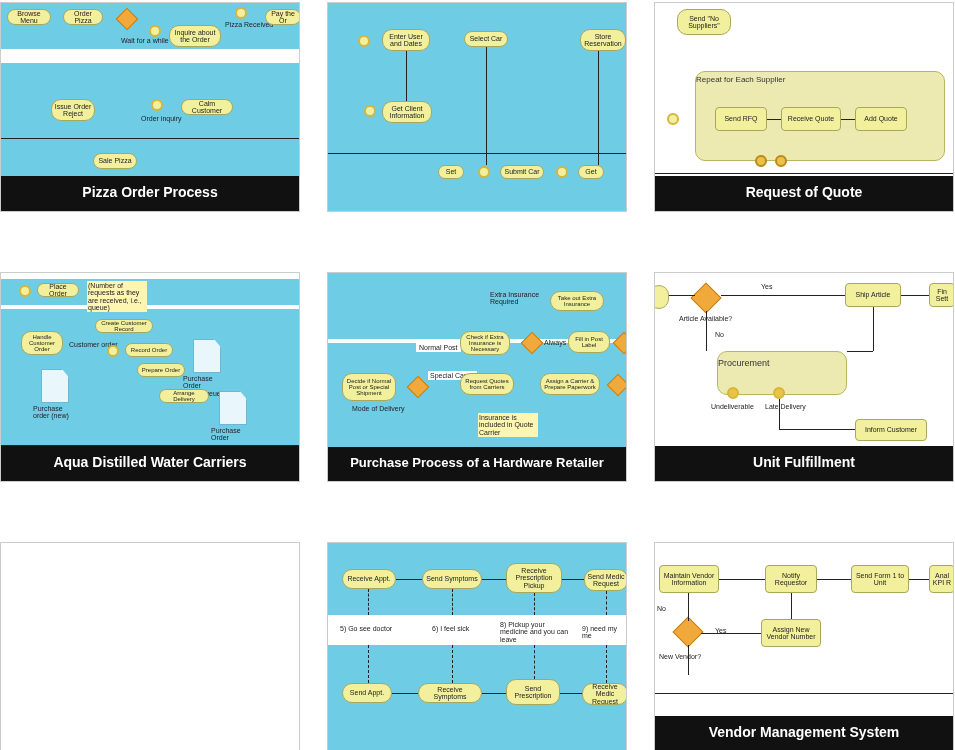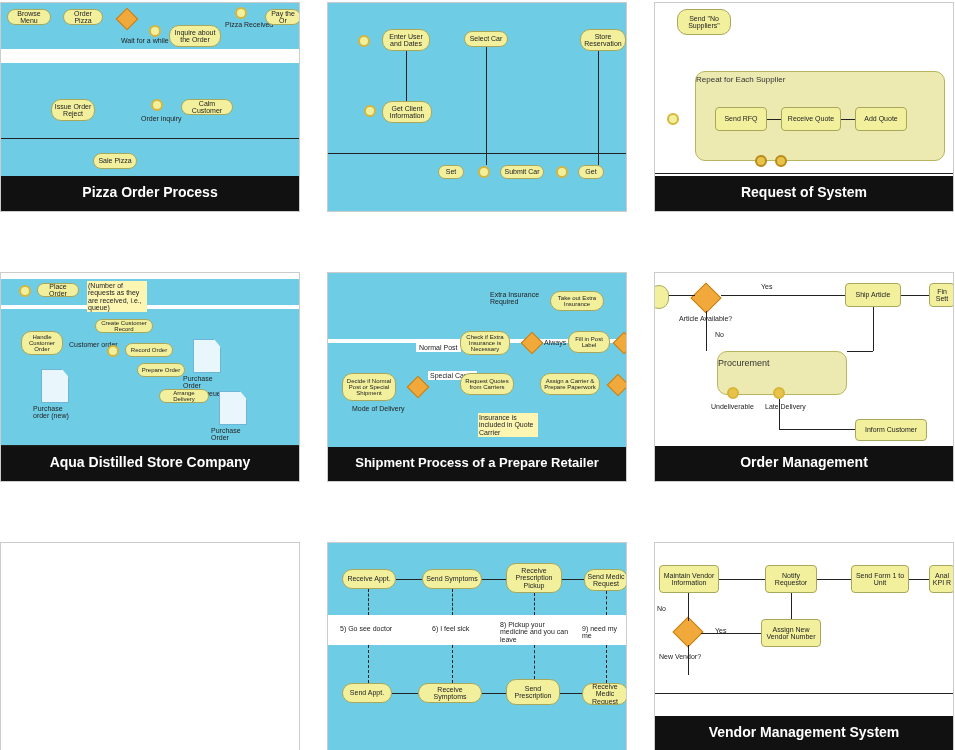--- a/index.html
+++ b/index.html
@@ -162,21 +162,21 @@
       <div class="event" style="left:12px;top:110px;"></div>
       <div class="node sq" style="left:60px;top:104px;width:52px;height:24px;">Send RFQ</div>
       <div class="node sq" style="left:126px;top:104px;width:60px;height:24px;">Receive Quote</div>
       <div class="node sq" style="left:200px;top:104px;width:52px;height:24px;">Add Quote</div>
       <div class="event" style="left:100px;top:152px;background:#e9c24a;border-color:#b88a1a;"></div>
       <div class="event" style="left:120px;top:152px;background:#e9c24a;border-color:#b88a1a;"></div>
       <div class="arrow-line" style="left:0;right:0;top:170px;"></div>
       <div class="arrow-line" style="left:112px;top:116px;width:14px;"></div>
       <div class="arrow-line" style="left:186px;top:116px;width:14px;"></div>
     </div>
-    <div class="caption">Request of System</div>
+    <div class="caption">Request of Quote</div>
   </div>
 
   <div class="card">
     <div class="thumb blue">
       <div class="bar" style="top:0;height:6px;"></div>
       <div class="bar" style="top:32px;height:4px;"></div>
       <div class="event" style="left:18px;top:12px;"></div>
       <div class="node" style="left:36px;top:10px;width:42px;height:14px;">Place Order</div>
       <div class="label" style="left:86px;top:8px;width:60px;background:#fdf6b2;padding:1px;">(Number of requests as they are received, i.e., queue)</div>
       <div class="node" style="left:20px;top:58px;width:42px;height:24px;font-size:6px;">Handle Customer Order</div>
@@ -187,21 +187,21 @@
       <div class="node" style="left:136px;top:90px;width:48px;height:14px;font-size:6px;">Prepare Order</div>
       <div class="doc" style="left:40px;top:96px;"></div>
       <div class="label" style="left:32px;top:132px;width:40px;">Purchase order (new)</div>
       <div class="doc" style="left:192px;top:66px;"></div>
       <div class="label" style="left:182px;top:102px;width:46px;">Purchase Order (prep/queue)</div>
       <div class="node" style="left:158px;top:116px;width:50px;height:14px;font-size:6px;">Arrange Delivery</div>
       <div class="doc" style="left:218px;top:118px;"></div>
       <div class="label" style="left:210px;top:154px;width:44px;">Purchase Order</div>
       <div class="arrow-line" style="left:0;right:0;top:172px;"></div>
     </div>
-    <div class="caption">Aqua Distilled Store Company</div>
+    <div class="caption">Aqua Distilled Water Carriers</div>
   </div>
 
   <div class="card">
     <div class="thumb blue">
       <div class="label" style="left:162px;top:18px;width:50px;">Extra Insurance Required</div>
       <div class="node" style="left:222px;top:18px;width:54px;height:20px;font-size:6px;">Take out Extra Insurance</div>
       <div class="bar" style="top:66px;height:4px;"></div>
       <div class="label" style="left:88px;top:70px;background:#fff;padding:1px 3px;">Normal Post</div>
       <div class="node" style="left:132px;top:58px;width:50px;height:24px;font-size:6px;">Check if Extra Insurance is Necessary</div>
       <div class="gateway" style="left:196px;top:62px;"></div>
@@ -210,21 +210,21 @@
       <div class="gateway" style="left:288px;top:62px;"></div>
       <div class="node" style="left:14px;top:100px;width:54px;height:28px;font-size:6px;">Decide if Normal Post or Special Shipment</div>
       <div class="label" style="left:24px;top:132px;">Mode of Delivery</div>
       <div class="gateway" style="left:82px;top:106px;"></div>
       <div class="label" style="left:100px;top:98px;background:#fff;padding:1px 2px;">Special Cases</div>
       <div class="node" style="left:132px;top:100px;width:54px;height:22px;font-size:6px;">Request Quotes from Carriers</div>
       <div class="node" style="left:212px;top:100px;width:60px;height:22px;font-size:6px;">Assign a Carrier &amp; Prepare Paperwork</div>
       <div class="gateway" style="left:282px;top:104px;"></div>
       <div class="label" style="left:150px;top:140px;width:60px;background:#fdf6b2;padding:1px;">Insurance is included in Quote Carrier</div>
     </div>
-    <div class="caption" style="font-size:13px;">Shipment Process of a Prepare Retailer</div>
+    <div class="caption" style="font-size:13px;">Purchase Process of a Hardware Retailer</div>
   </div>
 
   <div class="card">
     <div class="thumb white">
       <div class="node" style="left:-6px;top:12px;width:20px;height:24px;"></div>
       <div class="gateway big" style="left:40px;top:14px;"></div>
       <div class="label" style="left:106px;top:10px;">Yes</div>
       <div class="label" style="left:24px;top:42px;">Article Available?</div>
       <div class="label" style="left:60px;top:58px;">No</div>
       <div class="node sq" style="left:190px;top:10px;width:56px;height:24px;">Ship Article</div>
@@ -237,21 +237,21 @@
       <div class="node sq" style="left:200px;top:146px;width:72px;height:22px;">Inform Customer</div>
       <div class="arrow-line" style="left:14px;top:22px;width:26px;"></div>
       <div class="arrow-line" style="left:66px;top:22px;width:124px;"></div>
       <div class="arrow-line" style="left:246px;top:22px;width:28px;"></div>
       <div class="arrow-line v" style="left:51px;top:38px;height:40px;"></div>
       <div class="arrow-line v" style="left:218px;top:34px;height:44px;"></div>
       <div class="arrow-line" style="left:192px;top:78px;width:26px;"></div>
       <div class="arrow-line v" style="left:124px;top:126px;height:30px;"></div>
       <div class="arrow-line" style="left:124px;top:156px;width:76px;"></div>
     </div>
-    <div class="caption">Order Management</div>
+    <div class="caption">Unit Fulfillment</div>
   </div>
 
   <div class="card">
   </div>
 
   <div class="card">
     <div class="thumb blue">
       <div class="node" style="left:14px;top:26px;width:54px;height:20px;">Receive Appt.</div>
       <div class="node" style="left:94px;top:26px;width:60px;height:20px;">Send Symptoms</div>
       <div class="node" style="left:178px;top:20px;width:56px;height:30px;">Receive Prescription Pickup</div>

